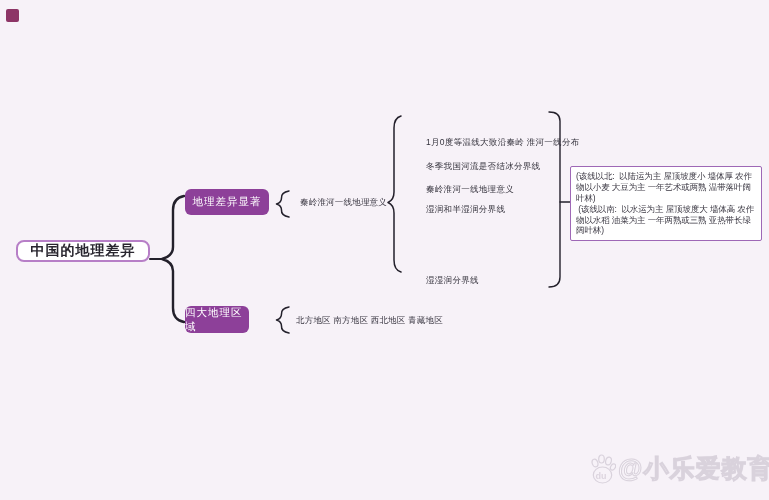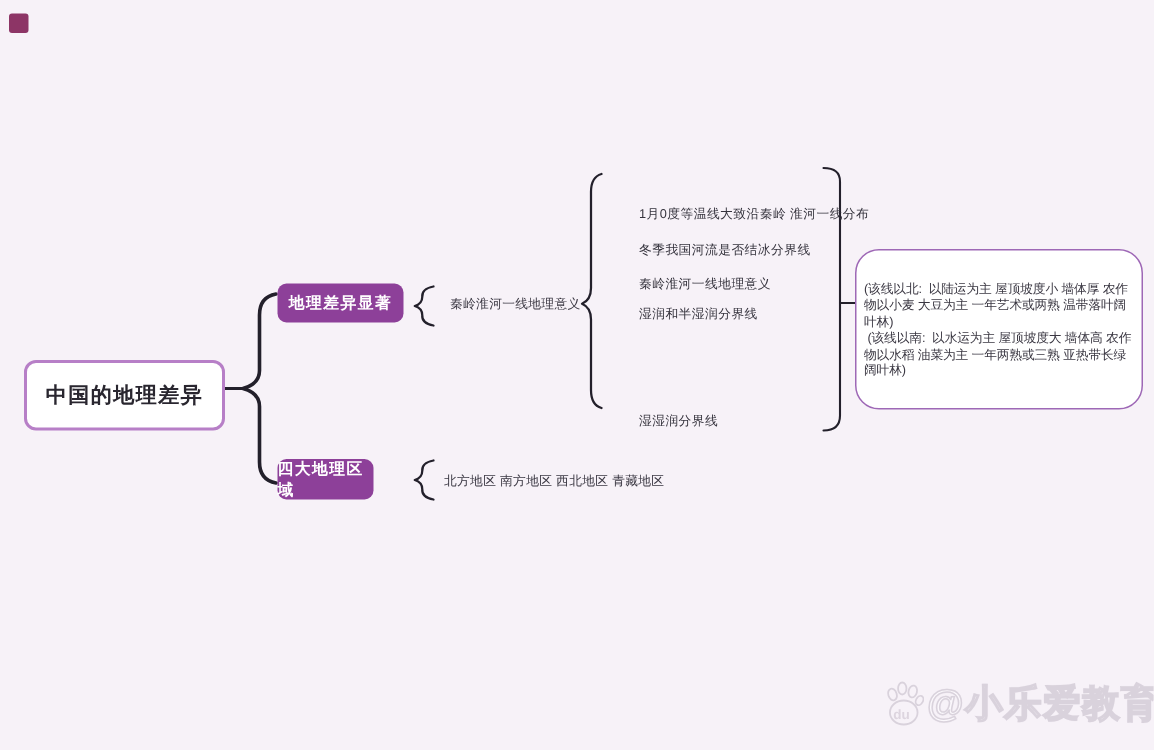--- a/index.html
+++ b/index.html
@@ -14,49 +14,49 @@
     overflow:hidden;
   }
   .abs{position:absolute;}
   #corner-square{
     left:6px;top:9px;width:13px;height:13px;
     background:#8d3566;border-radius:2px;
   }
   #lines{left:0;top:0;width:769px;height:500px;pointer-events:none;}
   #lines path{fill:none;stroke:#23202b;stroke-linecap:round;stroke-linejoin:round;}
   .root-box{
-    left:16px;top:240px;width:134px;height:47px;
+    left:16px;top:240px;width:134px;height:22px;
     background:#ffffff;border:2px solid #b77fc7;border-radius:8px;
     display:flex;align-items:center;justify-content:center;
     font-size:14px;font-weight:bold;color:#29262f;letter-spacing:1px;
     box-sizing:border-box;
   }
   .branch-box{
     background:#8d4099;border-radius:6px;
     display:flex;align-items:center;justify-content:center;
-    color:#ffffff;font-size:10.5px;font-weight:700;letter-spacing:1px;
+    color:#ffffff;font-size:10.5px;font-weight:400;letter-spacing:1px;
     box-sizing:border-box;
   }
   #branch1-box{left:185px;top:189px;width:84px;height:26px;}
   #branch2-box{left:185px;top:306px;width:64px;height:27px;}
   .node-text{
     font-size:8.5px;color:#3a3742;letter-spacing:.2px;white-space:nowrap;
   }
   #child1-text{left:300px;top:197px;}
   #child2-text{left:296px;top:315px;}
   .leaf{left:426px;font-size:8.5px;color:#35333d;letter-spacing:.3px;white-space:nowrap;margin-top:19px;}
   #leaf-0{top:118px;} #leaf-1{top:142px;} #leaf-2{top:165px;}
   #leaf-3{top:185px;} #leaf-4{top:208px;} #leaf-6{top:256px;}
   #leaf-5{top:224px;}
   #leaf-5 .dots{display:block;font-size:6px;line-height:5px;letter-spacing:2px;color:#55525c;margin-left:4px;}
   #leaf-5 .sup{font-size:7.5px;position:relative;top:-3.5px;letter-spacing:.2px;}
   .note-box{
     left:570px;top:166px;width:192px;
-    background:#ffffff;border:1.5px solid #9e68b6;border-radius:16px;
-    box-sizing:border-box;padding:20px 5px;
+    background:#ffffff;border:1.5px solid #9e68b6;border-radius:2px;
+    box-sizing:border-box;padding:4px 5px;
   }
   .note-box p{
     margin:0;font-size:8.5px;line-height:1.28;color:#3a3742;
     white-space:pre-wrap;letter-spacing:-.1px;
   }
   #watermark{
     left:590px;top:452px;display:flex;align-items:center;gap:2px;
   }
   #watermark-text{
     font-size:25px;font-weight:bold;color:#fbf8fc;

